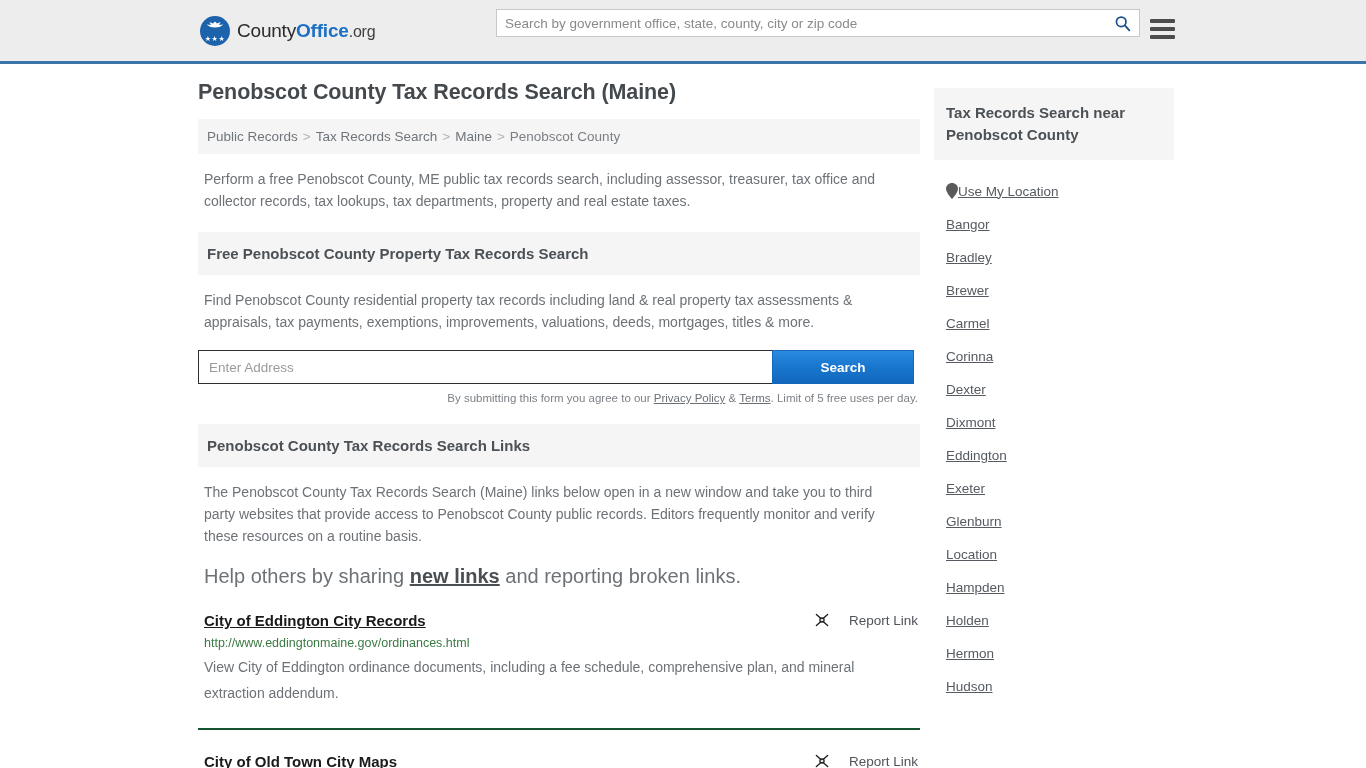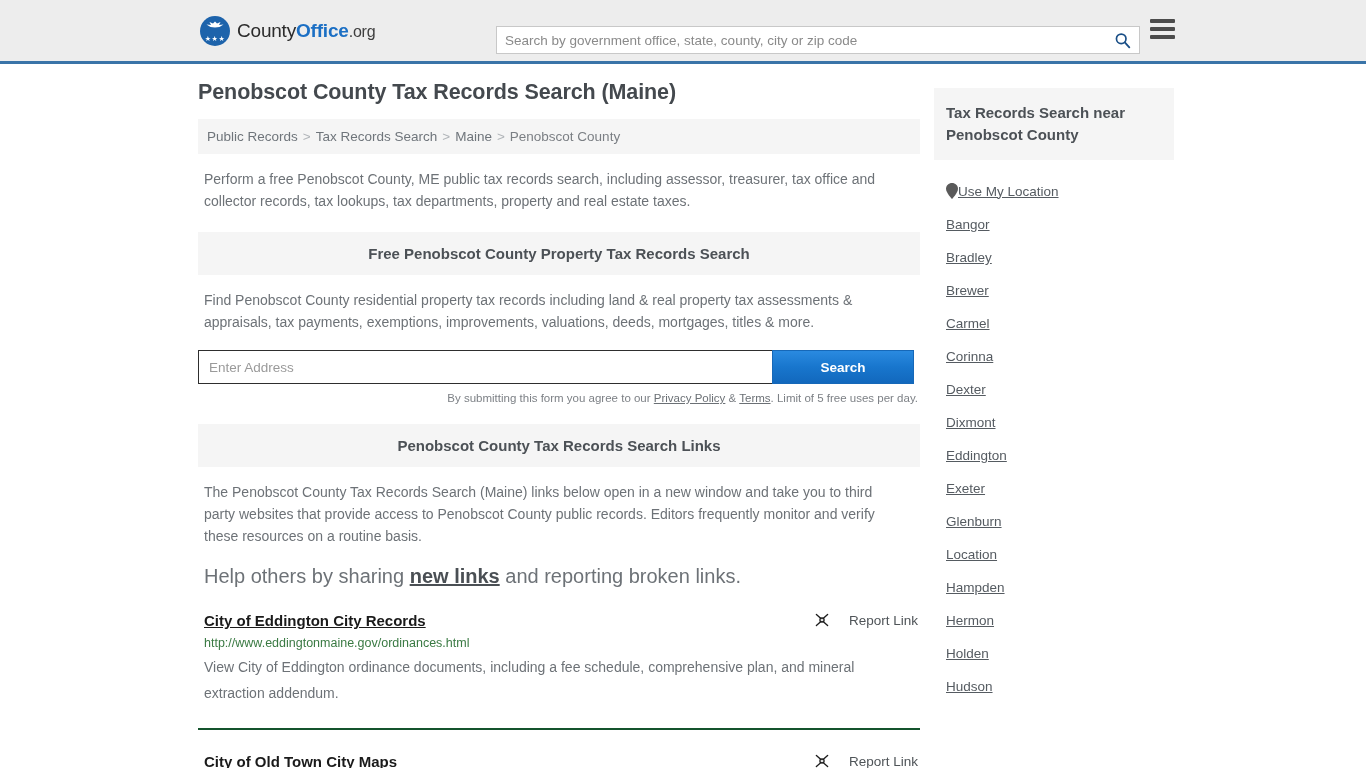--- a/index.html
+++ b/index.html
@@ -57,21 +57,21 @@
     letter-spacing: -0.2px;
     white-space: nowrap;
   }
   .brand-text .t1 { color: #2b2b2b; }
   .brand-text .t2 { color: #1b6fc4; font-weight: bold; }
   .brand-text .t3 { color: #3f3f3f; font-size: 16px; }
 
   .header-search {
     position: absolute;
     left: 496px;
-    top: 26px;
+    top: 9px;
     width: 644px;
     height: 28px;
     background: #ffffff;
     border: 1px solid #c8c8c8;
     display: flex;
     align-items: center;
   }
   .header-search input {
     flex: 1;
     border: 0;
@@ -147,21 +147,20 @@
     max-width: 690px;
   }
 
   .section-head {
     background: #f5f5f5;
     padding: 13px 9px;
     margin-top: 20px;
     font-size: 15px;
     font-weight: bold;
     color: #4c5156;
-    text-align: center;
   }
 
   .search-form {
     display: flex;
     margin-top: 17px;
     height: 34px;
   }
   .search-form input[type="text"] {
     width: 574px;
     border: 1px solid #2e2e2e;
@@ -407,24 +406,24 @@
       <div class="side-item">
           <a href="#">Glenburn</a>
         </div>
       <div class="side-item">
           <a href="#">Location</a>
         </div>
       <div class="side-item">
           <a href="#">Hampden</a>
         </div>
       <div class="side-item">
+          <a href="#">Holden</a>
+        </div>
+      <div class="side-item">
           <a href="#">Hermon</a>
-        </div>
-      <div class="side-item">
-          <a href="#">Holden</a>
         </div>
       <div class="side-item">
           <a href="#">Hudson</a>
         </div>
 
     </div>
   </div>
 
 </div>
 

